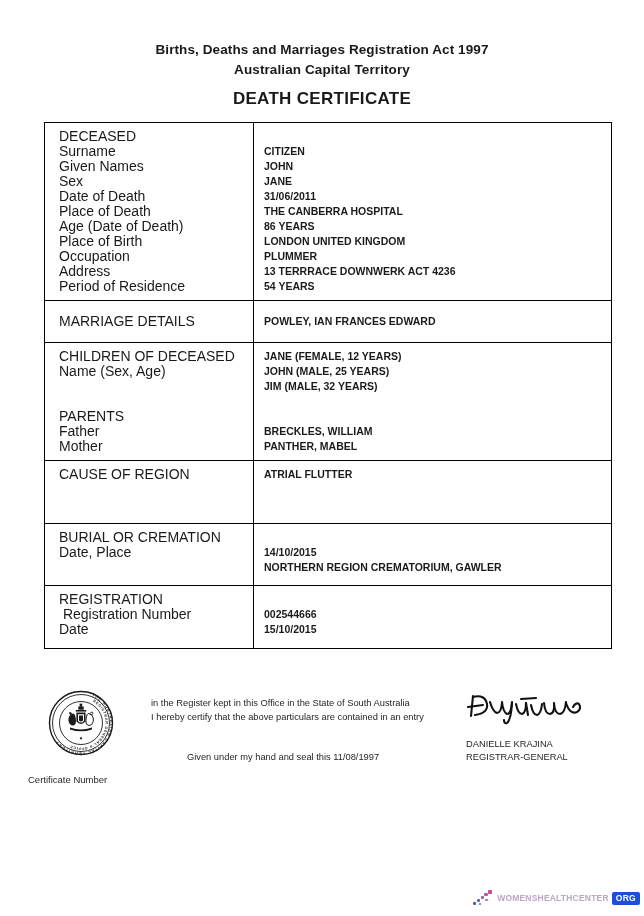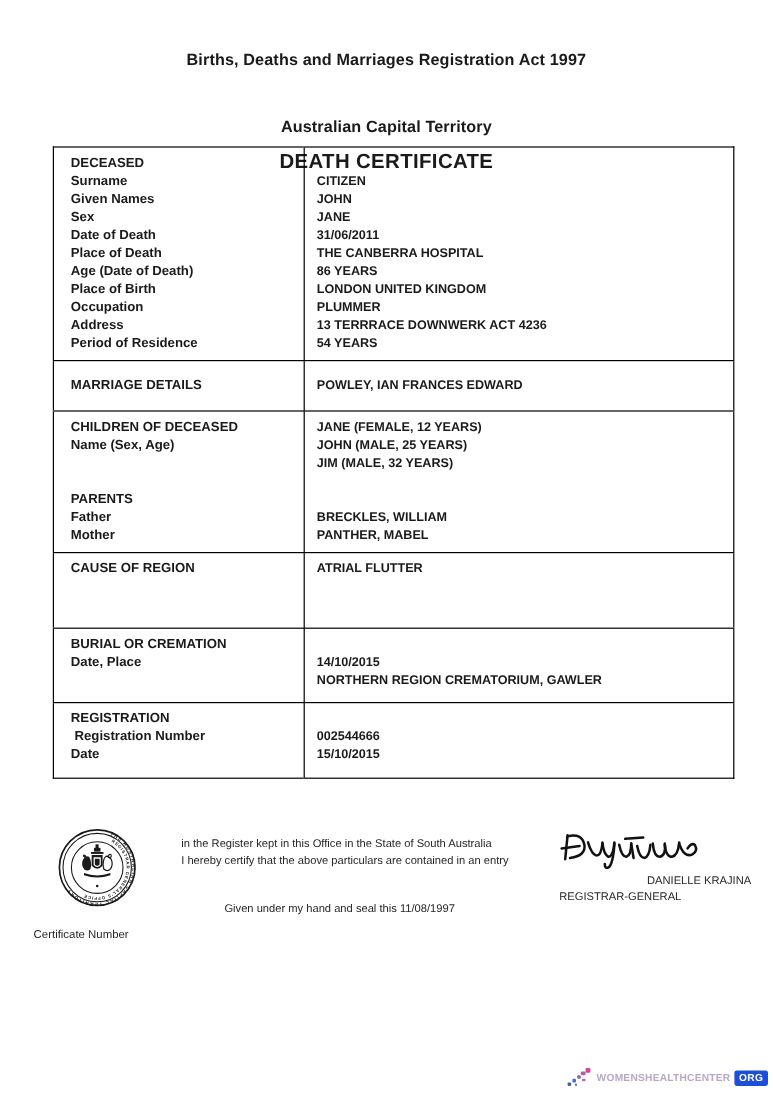--- a/index.html
+++ b/index.html
@@ -26,21 +26,20 @@
     font-size: 13.5px;
     font-weight: bold;
     letter-spacing: 0.1px;
     line-height: 20px;
   }
   .hdr-line2 {
     font-size: 13.5px;
     font-weight: bold;
     letter-spacing: 0.1px;
     line-height: 20px;
-    margin-top: 36px;
   }
   .hdr-title {
     font-size: 17px;
     font-weight: bold;
     letter-spacing: 0.3px;
     margin-top: 8px;
     line-height: 22px;
   }
 
   
@@ -66,22 +65,22 @@
   }
   .col-label {
     width: 209px;
     border-right: 1.3px solid #000 !important;
     padding: 6px 0 6px 14px !important;
   }
   .col-value {
     padding: 6px 0 6px 10px !important;
   }
   .lbl {
-    font-size: 11px;
-    font-weight: bold;
+    font-size: 14px;
+    font-weight: normal;
     line-height: 15px;
     white-space: pre;
   }
   .val {
     font-size: 10.5px;
     font-weight: bold;
     line-height: 15px;
     white-space: pre;
   }
   .spacer-line {
@@ -143,22 +142,22 @@
     width: 160px;
   }
   .signature {
     height: 40px;
   }
   .signature svg { display: block; }
   .sig-name {
     font-size: 9.3px;
     color: #262626;
     line-height: 13px;
+    margin-top: 10px;
     white-space: nowrap;
-    text-align: right;
   }
   .sig-role {
     font-size: 9.3px;
     color: #262626;
     line-height: 13px;
     white-space: nowrap;
   }
 
   
   .watermark {

